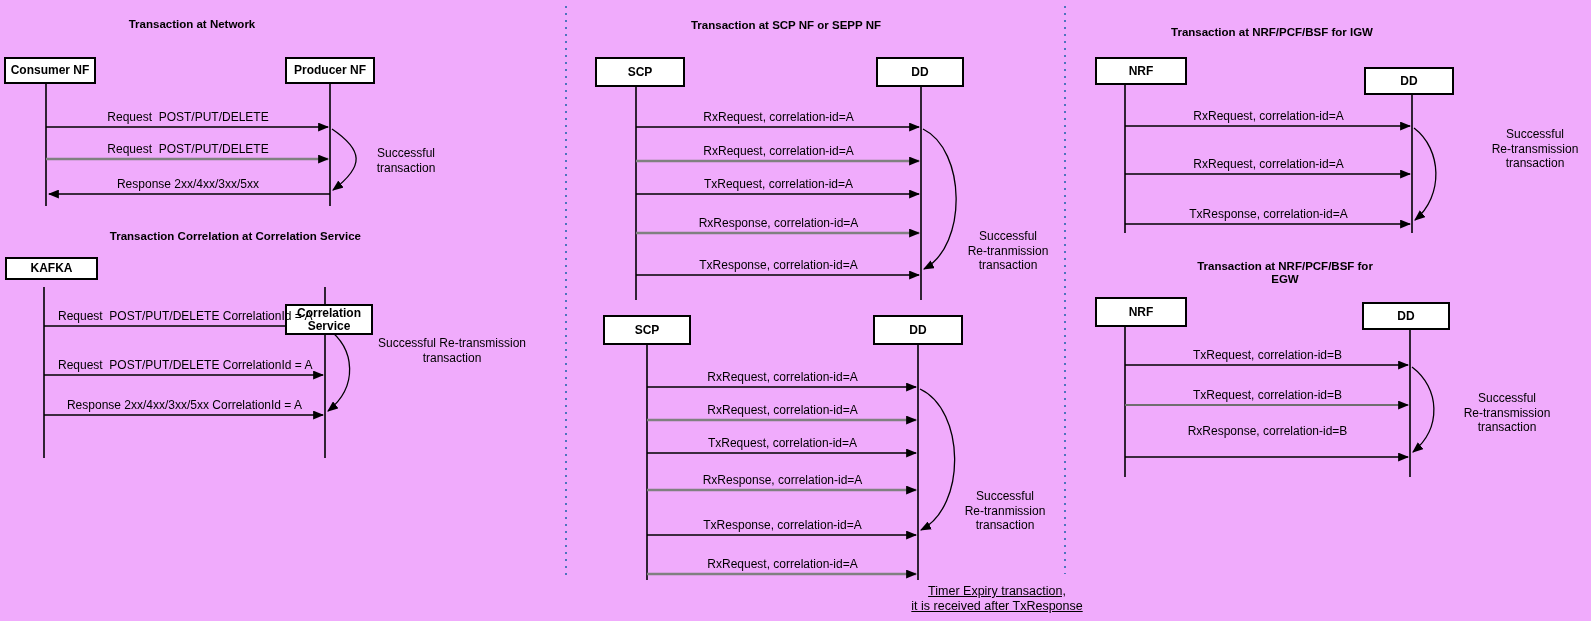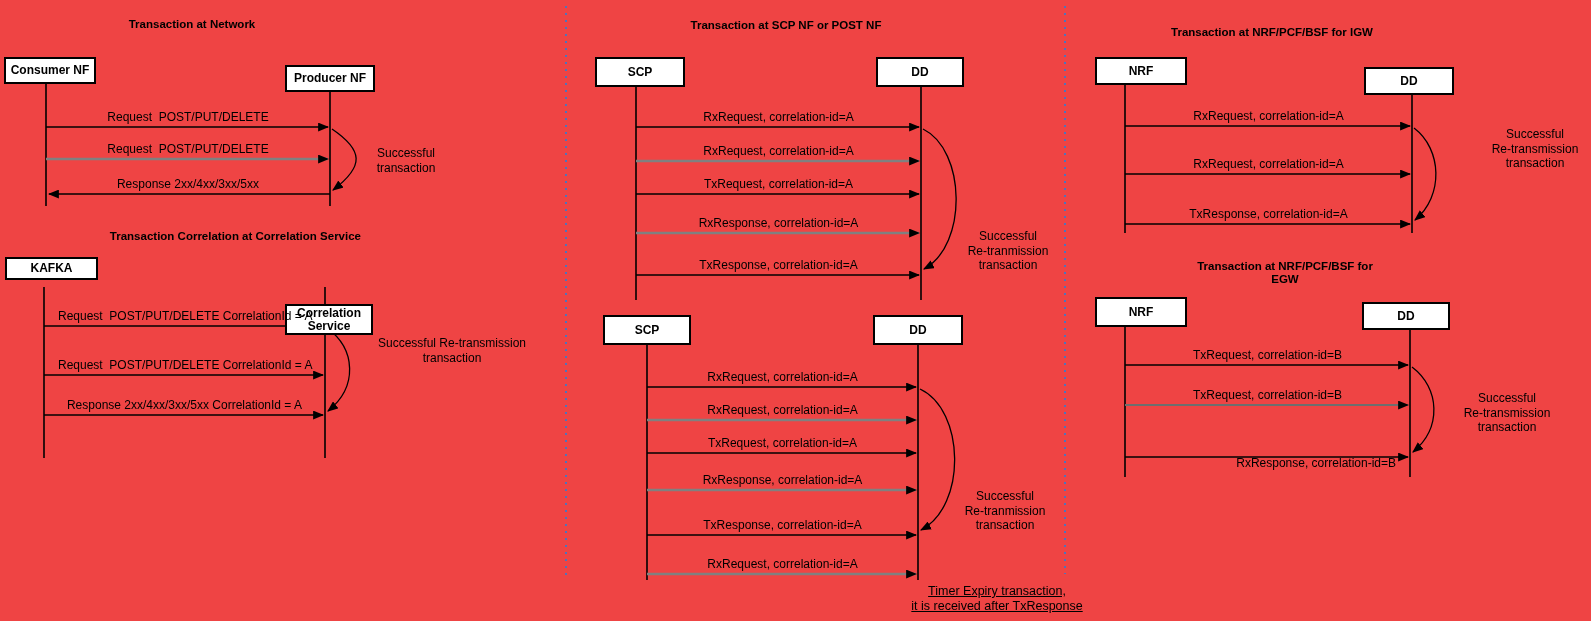--- a/index.html
+++ b/index.html
@@ -1,17 +1,17 @@
 <!DOCTYPE html>
 <html><head>
 <meta charset="utf-8">
 <style>
   html,body { margin:0; padding:0; background:#ffffff; }
   body { font-family:"Liberation Sans", sans-serif; color:#000; }
-  #canvas { position:relative; width:1591px; height:621px; background:#ef4444; overflow:hidden; }
+  #canvas { position:relative; width:1591px; height:621px; background:#f0abfc; overflow:hidden; }
   #wires { position:absolute; left:0; top:0; z-index:1; }
   .title { position:absolute; z-index:2; font-weight:bold; font-size:11.5px; line-height:13px;
            text-align:center; white-space:pre-line; }
   .actor { position:absolute; z-index:2; border:2px solid #000; background:#fff; box-sizing:border-box;
            display:flex; align-items:center; justify-content:center; font-weight:bold; font-size:12px;
            line-height:13px; text-align:center; white-space:pre-line; }
   .msg-label { position:absolute; z-index:2; font-size:12px; height:15px; line-height:15px;
                text-align:center; white-space:pre; }
   .annotation { position:absolute; z-index:2; font-size:12px; line-height:14.5px; text-align:center;
                 white-space:pre-line; }
@@ -69,36 +69,36 @@
       <line x1="1125" y1="365" x2="1408" y2="365" stroke="#000000" stroke-width="1.4" marker-end="url(#ah)"></line>
       <line x1="1125" y1="405" x2="1408" y2="405" stroke="#6e6e6e" stroke-width="1.8" marker-end="url(#ah)"></line>
       <line x1="1125" y1="457" x2="1408" y2="457" stroke="#000000" stroke-width="1.4" marker-end="url(#ah)"></line>
       <path d="M 1412,367 C 1440,388 1442,428 1413,452" fill="none" stroke="#000000" stroke-width="1.3" marker-end="url(#ah)"></path>
     </svg>
   <div class="separator" id="sep1" style="left: 565px; top: 6px; height: 572px; background: repeating-linear-gradient(rgb(77, 116, 189) 0px, rgb(77, 116, 189) 2px, transparent 2px, transparent 7px);"></div>
   <div class="separator" id="sep2" style="left: 1064px; top: 6px; height: 568px; background: repeating-linear-gradient(rgb(77, 116, 189) 0px, rgb(77, 116, 189) 2px, transparent 2px, transparent 7px);"></div>
   <div id="diagrams">
       <div class="title" style="left: 52px; top: 18px; width: 280px;">Transaction at Network</div>
       <div class="actor" style="left: 4px; top: 57px; width: 92px; height: 27px;">Consumer NF</div>
-      <div class="actor" style="left: 285px; top: 57px; width: 90px; height: 27px; margin-top: 8px;">Producer NF</div>
+      <div class="actor" style="left: 285px; top: 57px; width: 90px; height: 27px;">Producer NF</div>
       <div class="msg-label" style="left: 60px; top: 110px; width: 256px;">Request  POST/PUT/DELETE</div>
       <div class="msg-label" style="left: 60px; top: 142px; width: 256px;">Request  POST/PUT/DELETE</div>
       <div class="msg-label" style="left: 60px; top: 177px; width: 256px;">Response 2xx/4xx/3xx/5xx</div>
       <div class="annotation" style="left: 341px; top: 146px; width: 130px;">Successful
 transaction</div>
       <div class="title" style="left: 31px; top: 230px; width: 330px; text-align: right;">Transaction Correlation at Correlation Service</div>
       <div class="actor" style="left: 5px; top: 257px; width: 93px; height: 23px;">KAFKA</div>
       <div class="actor" style="left: 285px; top: 256px; width: 88px; height: 31px; margin-top: 48px;">Correlation
 Service</div>
       <div class="msg-label" style="left: 58px; top: 309px; width: 253px;">Request  POST/PUT/DELETE CorrelationId = A</div>
       <div class="msg-label" style="left: 58px; top: 358px; width: 253px;">Request  POST/PUT/DELETE CorrelationId = A</div>
       <div class="msg-label" style="left: 58px; top: 398px; width: 253px;">Response 2xx/4xx/3xx/5xx CorrelationId = A</div>
       <div class="annotation" style="left: 357px; top: 336px; width: 190px;">Successful Re-transmission
 transaction</div>
-      <div class="title" style="left: 636px; top: 19px; width: 300px;">Transaction at SCP NF or POST NF</div>
+      <div class="title" style="left: 636px; top: 19px; width: 300px;">Transaction at SCP NF or SEPP NF</div>
       <div class="actor" style="left: 595px; top: 57px; width: 90px; height: 30px;">SCP</div>
       <div class="actor" style="left: 876px; top: 57px; width: 88px; height: 30px;">DD</div>
       <div class="msg-label" style="left: 650px; top: 110px; width: 257px;">RxRequest, correlation-id=A</div>
       <div class="msg-label" style="left: 650px; top: 144px; width: 257px;">RxRequest, correlation-id=A</div>
       <div class="msg-label" style="left: 650px; top: 177px; width: 257px;">TxRequest, correlation-id=A</div>
       <div class="msg-label" style="left: 650px; top: 216px; width: 257px;">RxResponse, correlation-id=A</div>
       <div class="msg-label" style="left: 650px; top: 258px; width: 257px;">TxResponse, correlation-id=A</div>
       <div class="annotation" style="left: 933px; top: 229px; width: 150px;">Successful
 Re-tranmission
 transaction</div>
@@ -123,18 +123,18 @@
       <div class="msg-label" style="left: 1139px; top: 207px; width: 259px;">TxResponse, correlation-id=A</div>
       <div class="annotation" style="left: 1480px; top: 127px; width: 110px;">Successful
 Re-transmission
 transaction</div>
       <div class="title" style="left: 1165px; top: 260px; width: 240px;">Transaction at NRF/PCF/BSF for
 EGW</div>
       <div class="actor" style="left: 1095px; top: 297px; width: 92px; height: 30px;">NRF</div>
       <div class="actor" style="left: 1362px; top: 302px; width: 88px; height: 28px;">DD</div>
       <div class="msg-label" style="left: 1139px; top: 348px; width: 257px;">TxRequest, correlation-id=B</div>
       <div class="msg-label" style="left: 1139px; top: 388px; width: 257px;">TxRequest, correlation-id=B</div>
-      <div class="msg-label" style="left: 1139px; top: 456px; width: 257px; text-align: right;">RxResponse, correlation-id=B</div>
+      <div class="msg-label" style="left: 1139px; top: 424px; width: 257px;">RxResponse, correlation-id=B</div>
       <div class="annotation" style="left: 1452px; top: 391px; width: 110px;">Successful
 Re-transmission
 transaction</div>
     </div>
 </div>
 
 </body></html>

